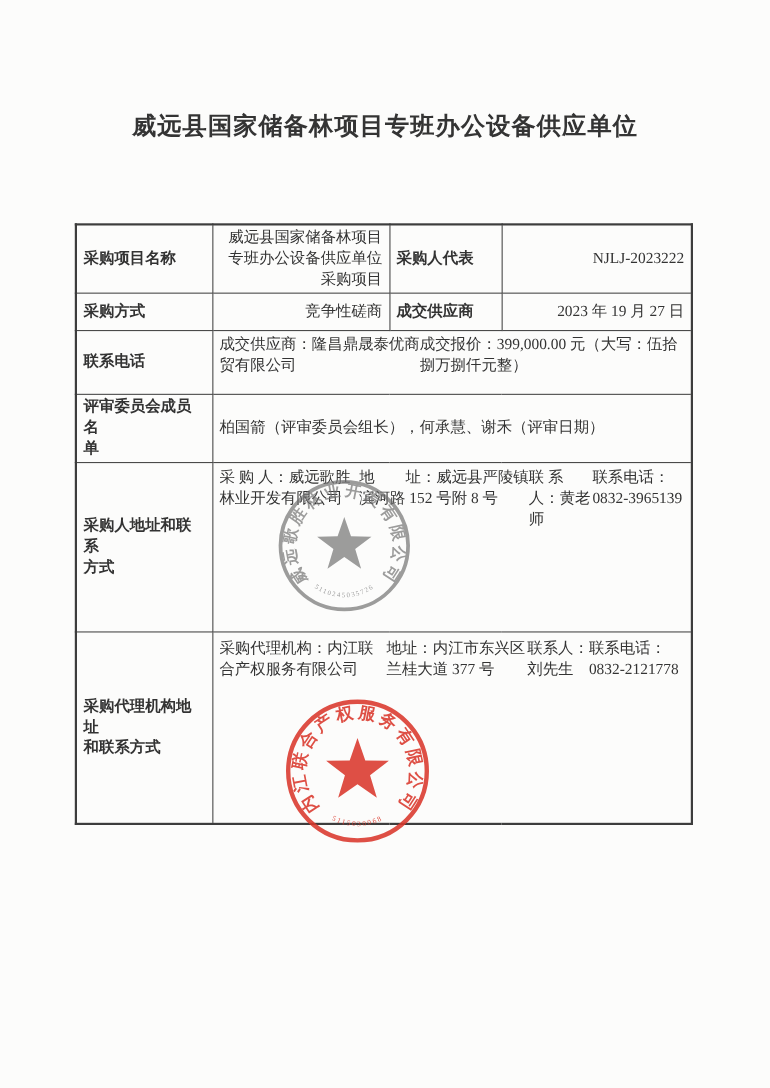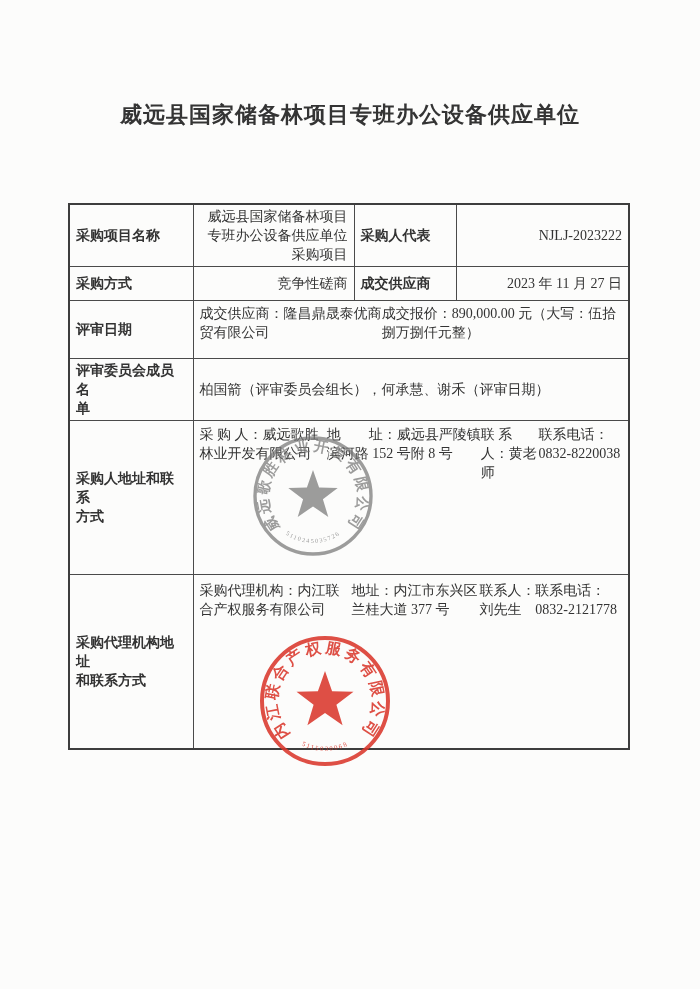--- a/index.html
+++ b/index.html
@@ -64,45 +64,45 @@
       <td class="ctr preline">威远县国家储备林项目
 专班办公设备供应单位
 采购项目</td>
       <td class="lab">采购人代表</td>
       <td class="ctr">NJLJ-2023222</td>
     </tr>
     <tr class="r2">
       <td class="lab">采购方式</td>
       <td class="ctr">竞争性磋商</td>
       <td class="lab">成交供应商</td>
-      <td class="ctr">2023 年 11 月 27 日</td>
+      <td class="ctr">2023 年 19 月 27 日</td>
     </tr>
     <tr class="r4">
-      <td class="lab">评审日期</td>
+      <td class="lab">联系电话</td>
       <td class="lft" colspan="3">
         <div class="lines" style="height:52px;">
           <div>成交供应商：隆昌鼎晟泰优商贸有限公司</div>
-          <div>成交报价：890,000.00 元（大写：伍拾捌万捌仟元整）</div>
+          <div>成交报价：399,000.00 元（大写：伍拾捌万捌仟元整）</div>
         </div>
       </td>
     </tr>
     <tr class="r5">
       <td class="lab preline">评审委员会成员名
 单</td>
       <td class="lft" colspan="3">柏国箭（评审委员会组长），何承慧、谢禾（评审日期）</td>
     </tr>
     <tr class="r6">
       <td class="lab preline">采购人地址和联系
 方式</td>
       <td class="lft" colspan="3">
         <div class="lines" style="height:146px;">
           <div>采 购 人：威远歌胜林业开发有限公司</div>
           <div>地　　址：威远县严陵镇滨河路 152 号附 8 号</div>
           <div>联 系 人：黄老师</div>
-          <div>联系电话：0832-8220038</div>
+          <div>联系电话：0832-3965139</div>
         </div>
       </td>
     </tr>
     <tr class="r7">
       <td class="lab preline">采购代理机构地址
 和联系方式</td>
       <td class="lft" colspan="3">
         <div class="lines" style="height:160px;">
           <div>采购代理机构：内江联合产权服务有限公司</div>
           <div>地址：内江市东兴区兰桂大道 377 号</div>

